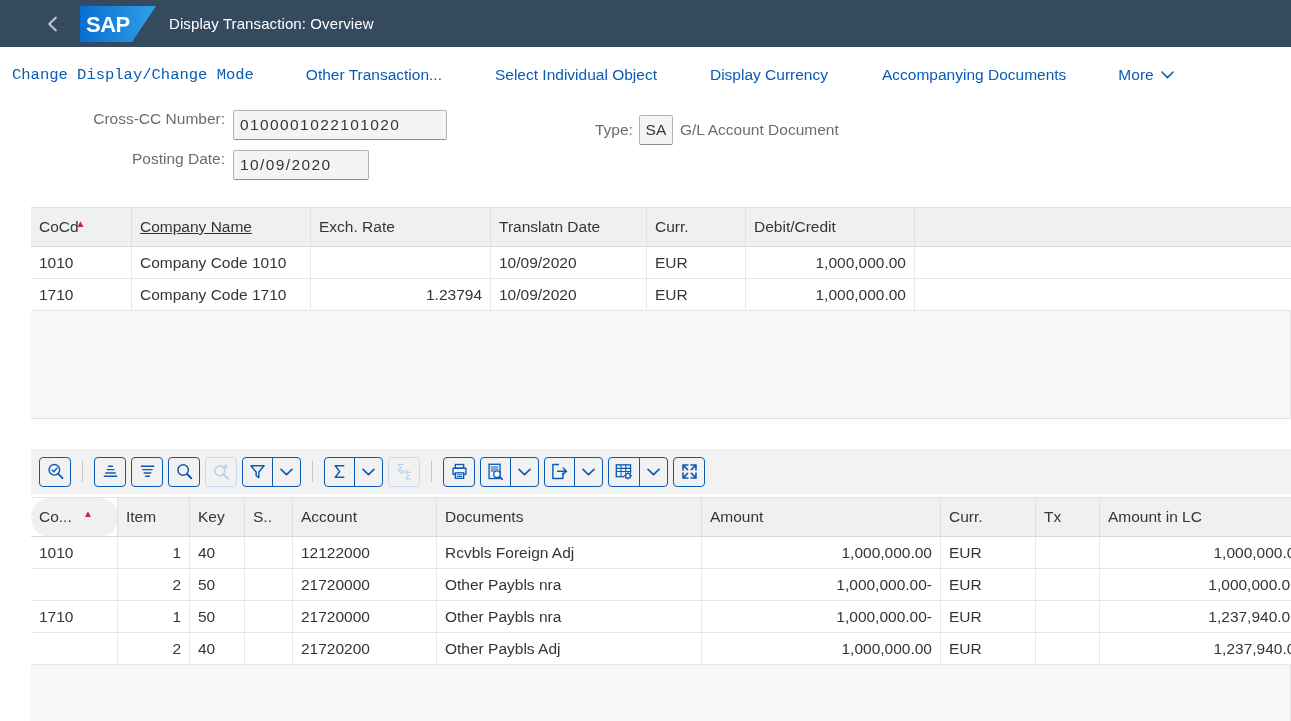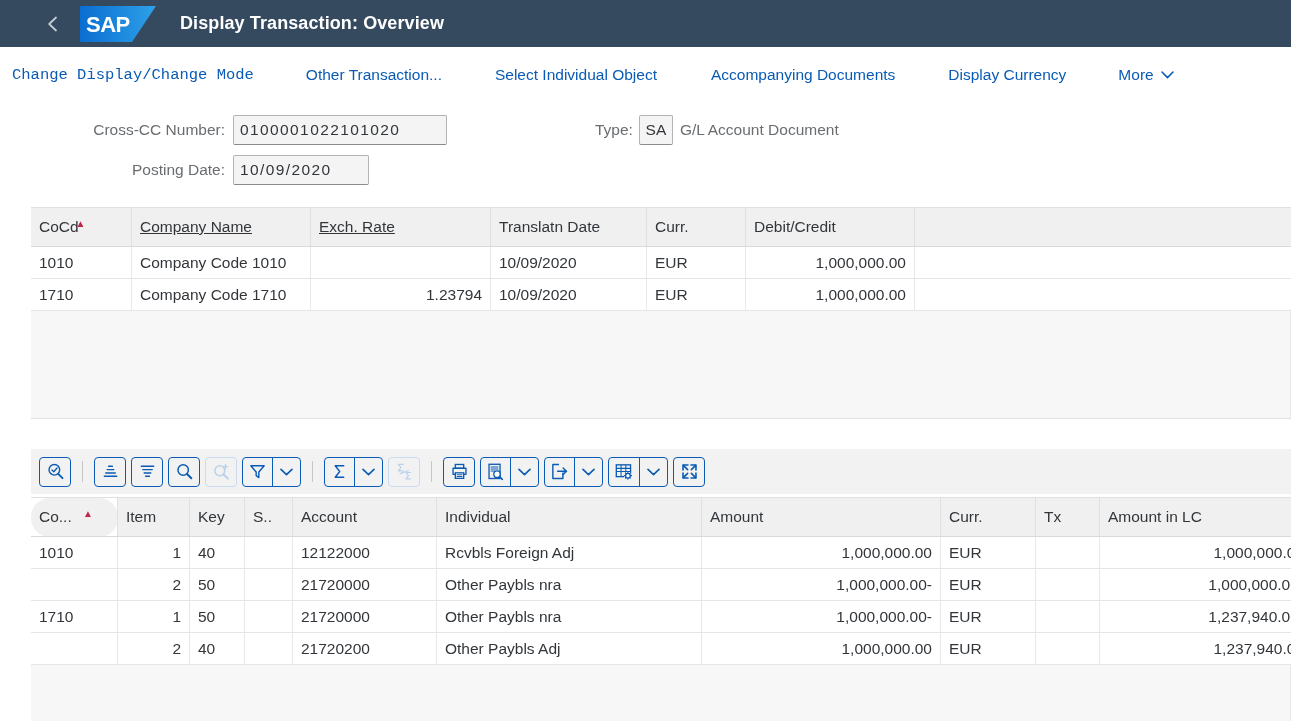--- a/index.html
+++ b/index.html
@@ -37,23 +37,23 @@
   .back-btn svg { display: block; }
   .sap-logo {
     width: 76px;
     height: 36px;
     margin-left: 12px;
     flex: 0 0 auto;
     position: relative;
   }
   .shell-title {
     color: #ffffff;
-    font-size: 18px;
-    font-weight: bold;
-    margin-left: 24px;
+    font-size: 15px;
+    font-weight: normal;
+    margin-left: 13px;
     letter-spacing: 0.1px;
     white-space: nowrap;
   }
 
   
   .action-bar {
     height: 56px;
     background: #ffffff;
     display: flex;
     align-items: center;
@@ -80,21 +80,20 @@
 
   
   .form-area {
     position: relative;
     padding-top: 7px;
     height: 86px;
     box-sizing: border-box;
   }
   .form-row {
     display: flex;
-    align-items: center;
     height: 40px;
   }
   .form-label {
     color: #6a6d70;
     font-size: 15.5px;
     text-align: right;
     white-space: nowrap;
   }
   .lbl-cross { width: 225px; }
   .lbl-posting { width: 225px; }
@@ -279,25 +278,25 @@
 <div class="action-bar">
   <div class="action-item">
     <span>Change Display/Change Mode</span>
   </div>
   <div class="action-item" style="margin-left:28px;align-items:flex-end;">
     <span>Other Transaction...</span>
   </div>
   <div class="action-item" style="margin-left:29px;">
     <span>Select Individual Object</span>
   </div>
+  <div class="action-item" style="margin-left:29px;">
+    <span>Display Currency</span>
+  </div>
   <div class="action-item" style="margin-left:30px;">
     <span>Accompanying Documents</span>
-  </div>
-  <div class="action-item" style="margin-left:29px;">
-    <span>Display Currency</span>
   </div>
   <div class="action-item" style="margin-left:28px;">
     <span>More</span>
     <span class="chev-down">
       <svg class="ic" width="13" height="8" viewBox="0 0 13 8">
         <path d="M1 1 L6.5 6.6 L12 1" fill="none" stroke="#0a5bb5" stroke-width="1.5" stroke-linecap="round" stroke-linejoin="round"></path>
       </svg>
     </span>
   </div>
 </div>
@@ -318,21 +317,21 @@
   </div>
   <div class="red-highlight"></div>
 </div>
 
 <div class="tbl-wrap" id="header-table-wrap" style="top:207px;">
   <table class="grid" id="header-table" style="width: 1210px;">
     <thead>
         <tr>
           <th style="width: 84px;"><span>CoCd</span><span class="sort-asc" style="left: 44.4px;">▲</span></th>
           <th style="width: 162px; text-decoration: underline;"><span>Company Name</span></th>
-          <th class="ta-r" style="width: 163px; text-decoration: underline;"><span>Exch. Rate</span></th>
+          <th class="ta-r" style="width: 163px;"><span>Exch. Rate</span></th>
           <th style="width: 139px;"><span>Translatn Date</span></th>
           <th style="width: 82px;"><span>Curr.</span></th>
           <th class="ta-r" style="width: 152px;"><span>Debit/Credit</span></th>
           <th class="filler-col" style="width: 428px;"><span></span></th>
         </tr>
       </thead>
     <tbody>
         <tr>
           <td class="sel-cell">1010</td>
           <td>Company Code 1010</td>
@@ -535,21 +534,21 @@
 
 <div class="tbl-wrap" id="items-table-wrap" style="top:497px;">
   <table class="grid" id="items-table" style="width: 1245px;">
     <thead>
         <tr>
           <th style="width: 70px; border-radius: 19px;"><span>Co...</span><span class="sort-asc" style="left: 52px;">▲</span></th>
           <th class="ta-r" style="width: 55px;"><span>Item</span></th>
           <th style="width: 38px;"><span>Key</span></th>
           <th style="width: 31px;"><span>S..</span></th>
           <th style="width: 127px;"><span>Account</span></th>
-          <th style="width: 248px;"><span>Individual</span></th>
+          <th style="width: 248px;"><span>Documents</span></th>
           <th class="ta-r" style="width: 222px;"><span>Amount</span></th>
           <th style="width: 78px;"><span>Curr.</span></th>
           <th style="width: 47px;"><span>Tx</span></th>
           <th class="ta-r" style="width: 196px;"><span>Amount in LC</span></th>
         </tr>
       </thead>
     <tbody>
         <tr>
           <td class="sel-cell">1010</td>
           <td class="ta-r">1</td>

